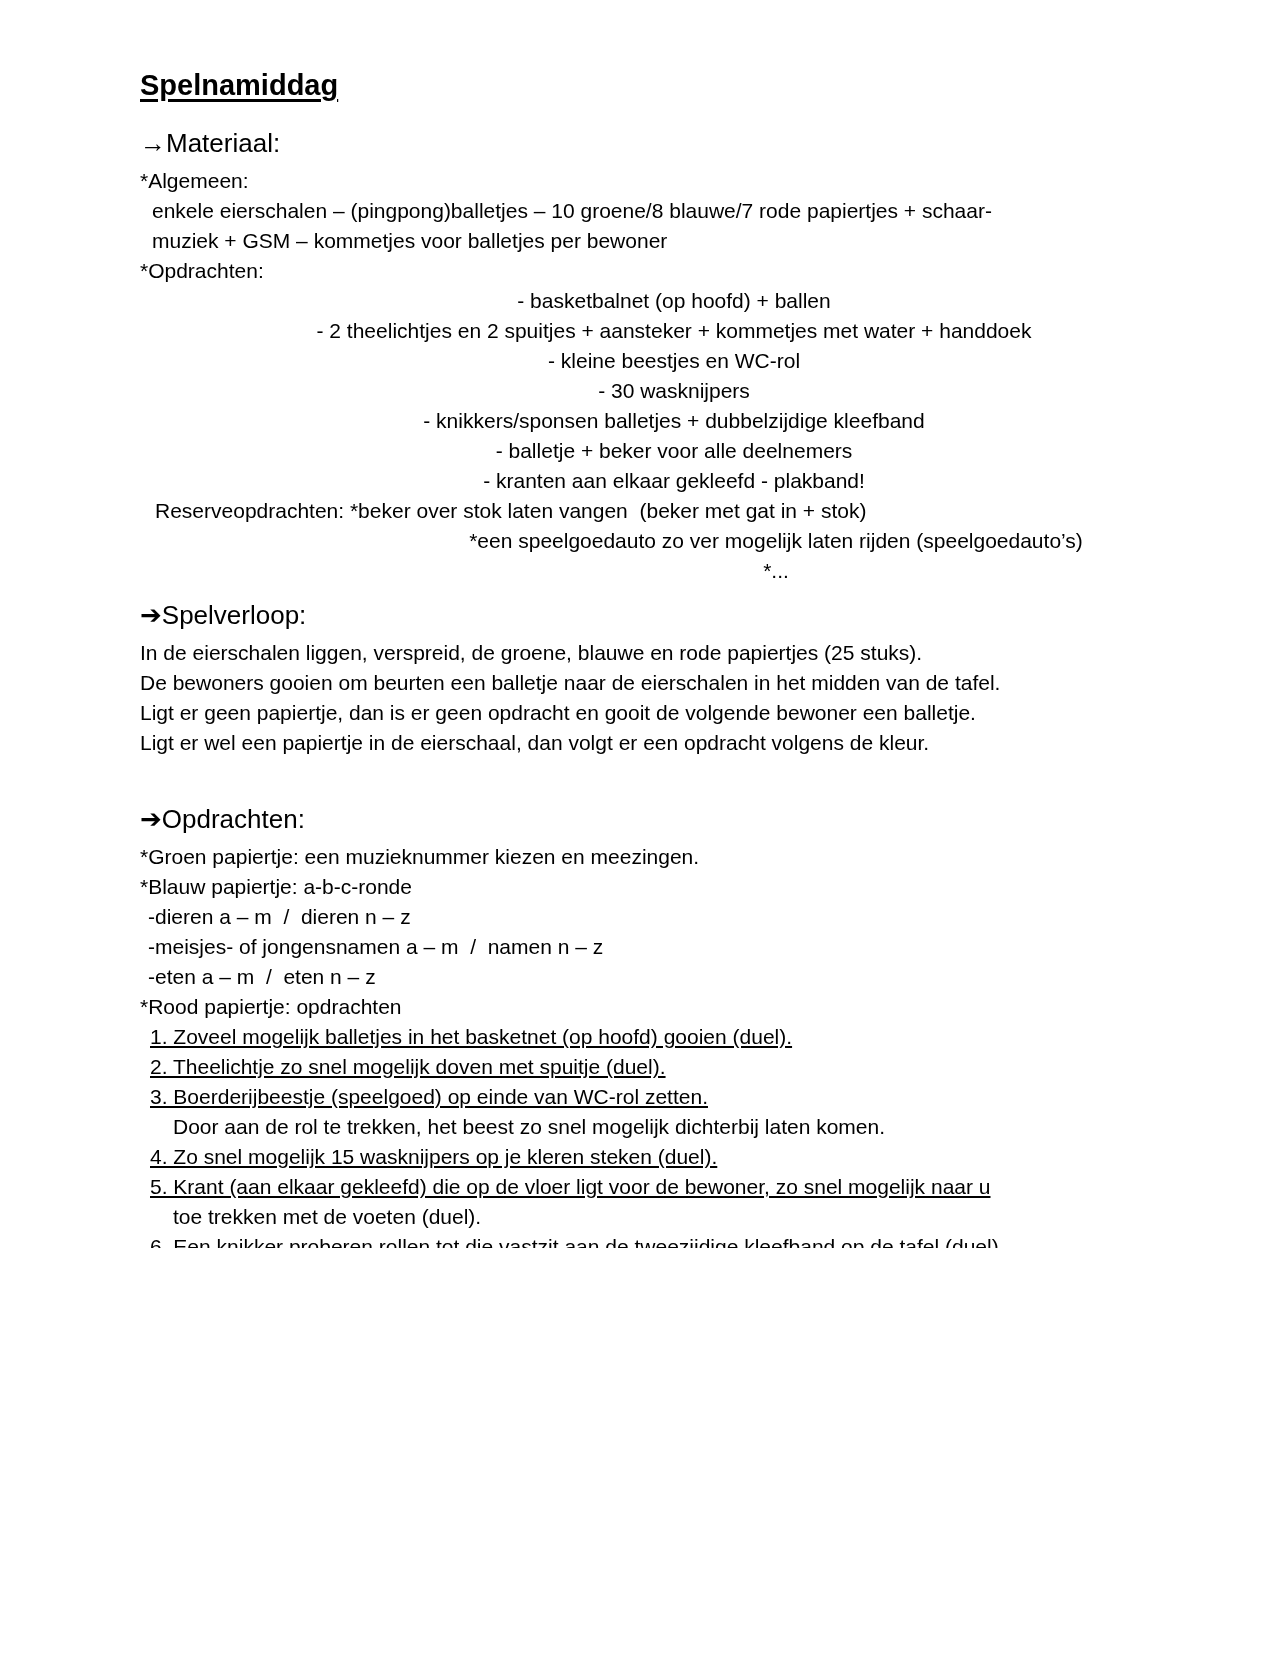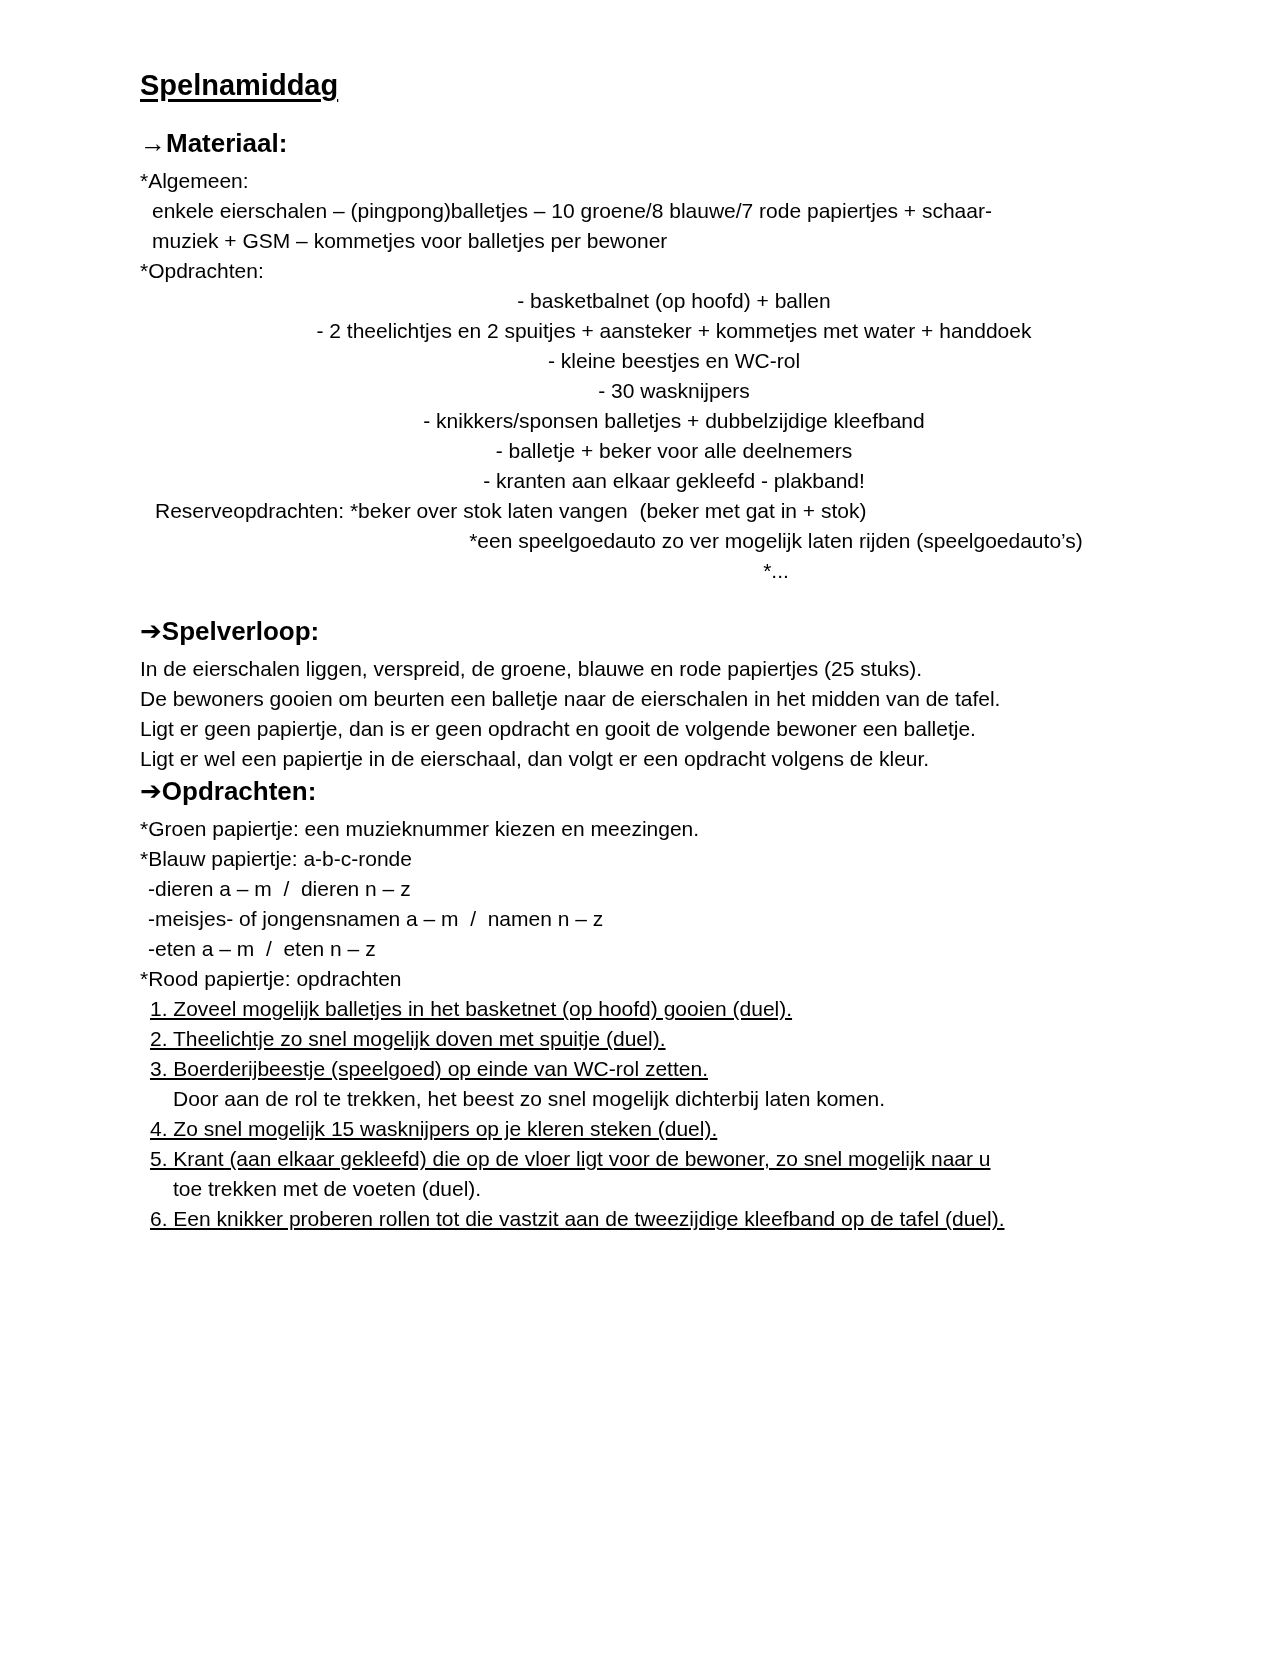--- a/index.html
+++ b/index.html
@@ -21,28 +21,28 @@
     font-size: 29px;
     font-weight: bold;
     line-height: 34px;
     text-decoration: underline;
     text-decoration-thickness: 3px;
     text-underline-offset: 4px;
     margin: 0 0 24px 0;
   }
   .section-heading {
     font-size: 26px;
-    font-weight: bold;
+    font-weight: normal;
     line-height: 34px;
     margin: 0 0 6px 0;
     white-space: pre;
   }
   .section-heading .arrow { letter-spacing: 0; }
-  .sh-spelverloop { margin-top: 28px; }
-  .sh-opdrachten { }
+  .sh-spelverloop { margin-top: 12px; }
+  .sh-opdrachten { margin-top: 44px; }
   .line {
     font-size: 21px;
     line-height: 30px;
     white-space: pre;
   }
   
   .ind-0   { padding-left: 0; }
   .ind-gen { padding-left: 12px; }   
   .ind-dash{ padding-left: 18px; text-align: center; }   
   .ind-res { padding-left: 15px; }   

